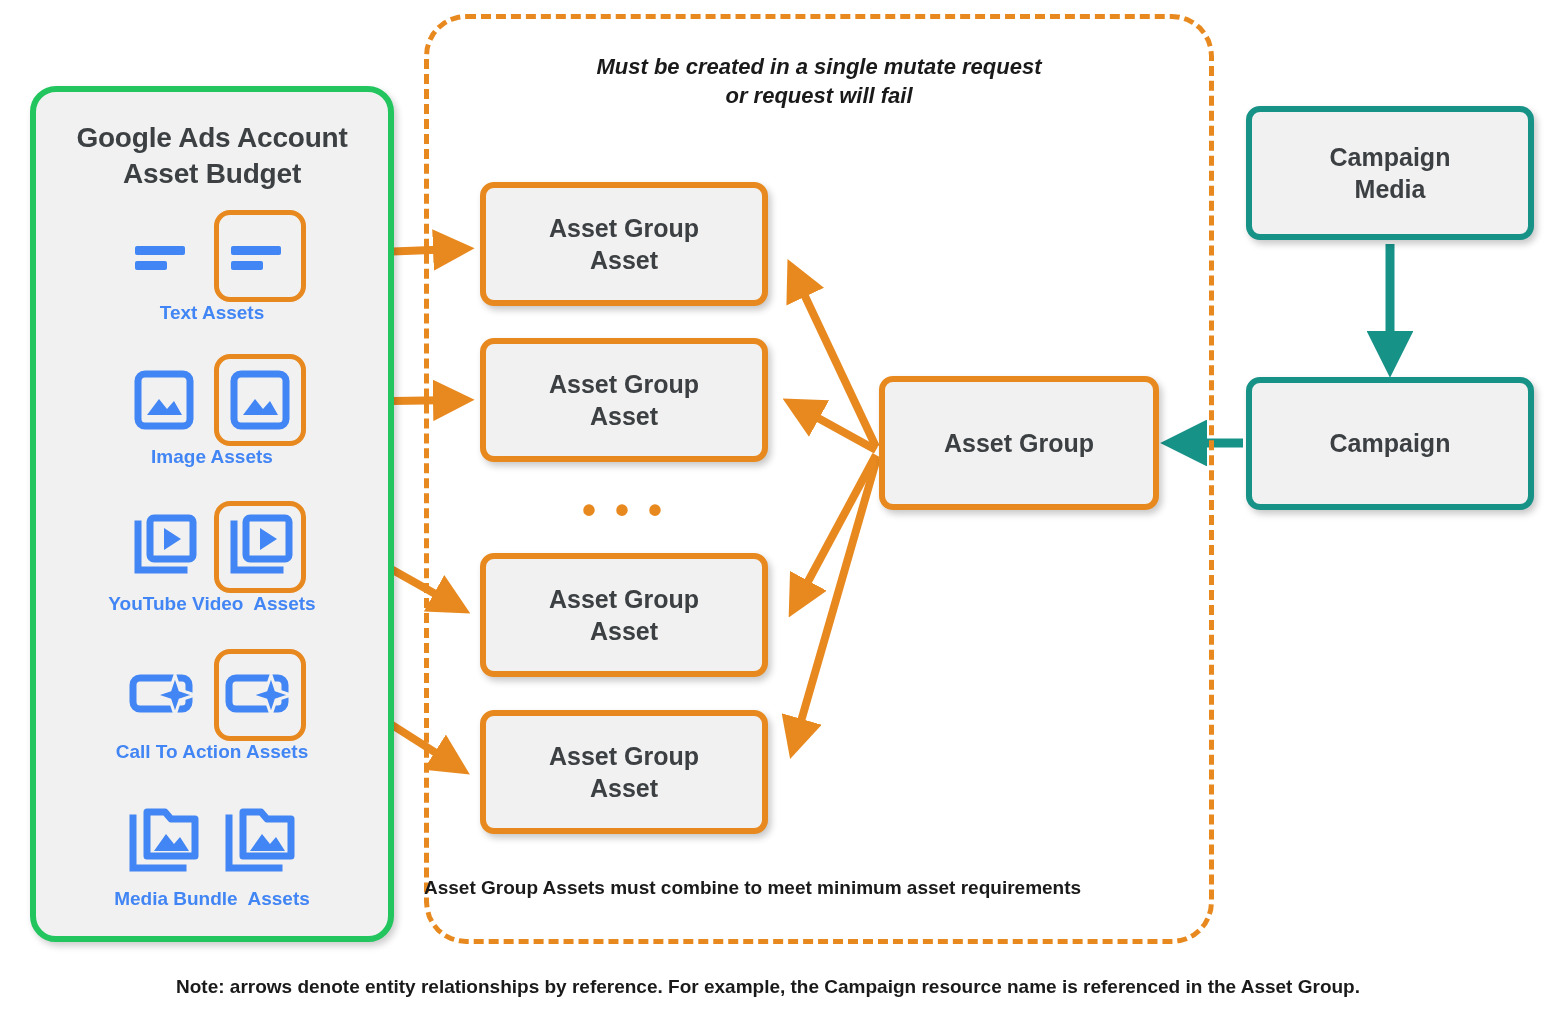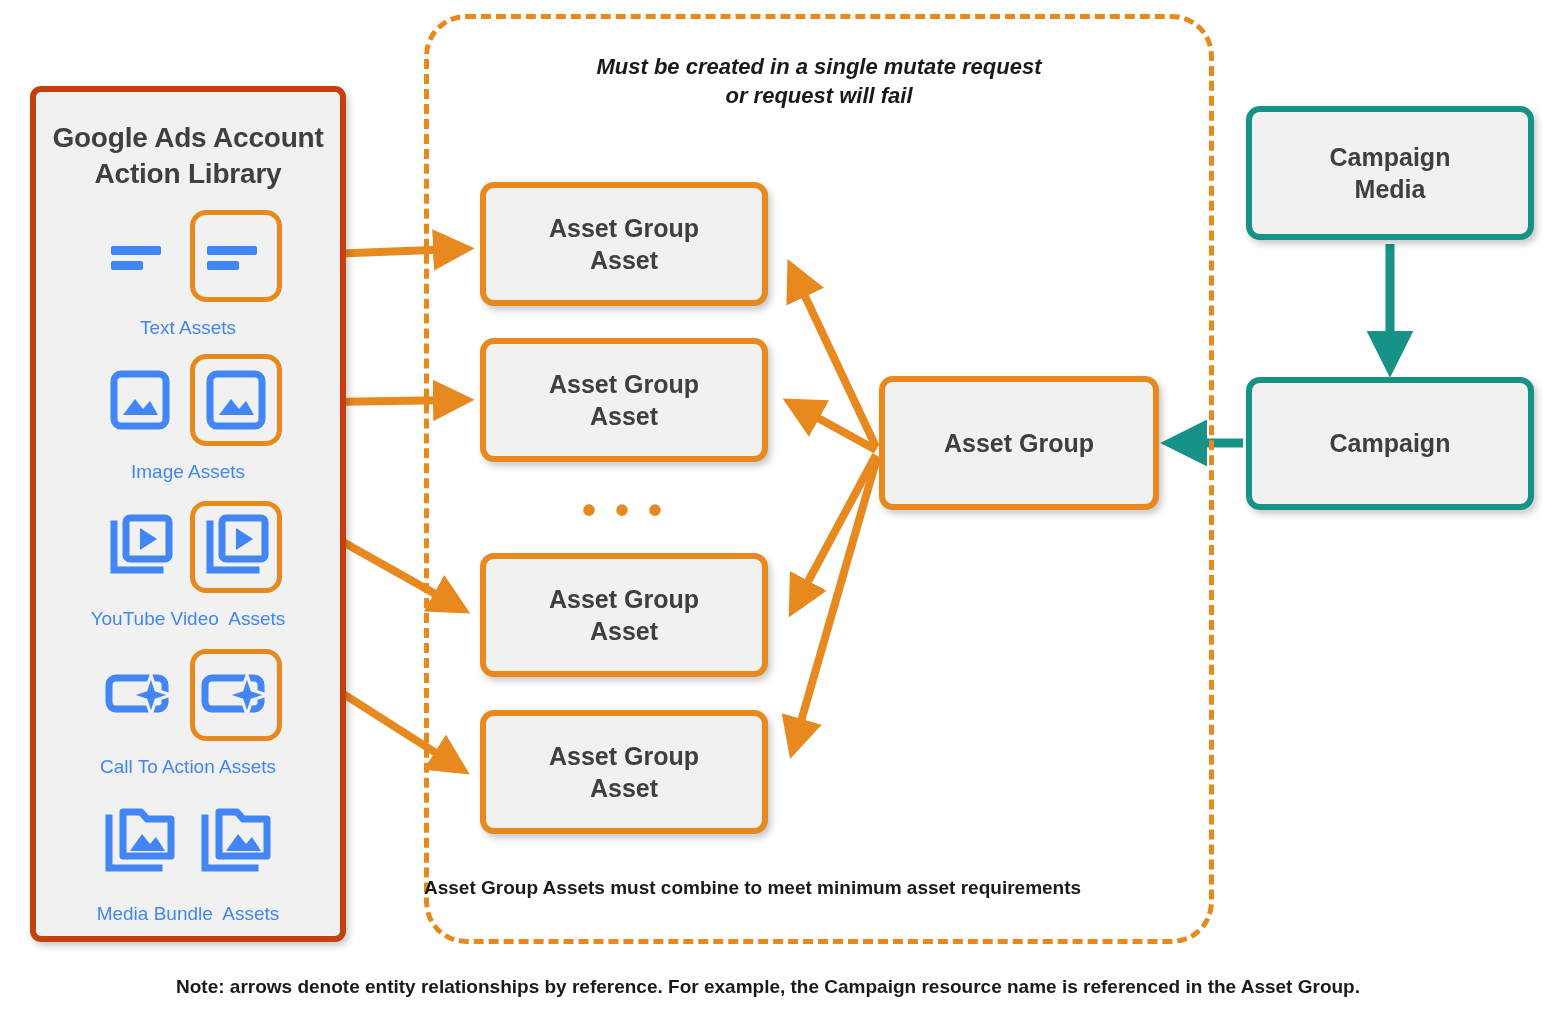--- a/index.html
+++ b/index.html
@@ -15,25 +15,25 @@
     width: 1552px;
     height: 1017px;
     background: #ffffff;
     overflow: hidden;
   }
   
   .asset-panel {
     position: absolute;
     left: 30px;
     top: 86px;
-    width: 316px;
+    width: 364px;
     height: 856px;
     background: #f1f1f1;
-    border: 6px solid #c2410c;
-    border-radius: 11px;
+    border: 6px solid #22c55e;
+    border-radius: 26px;
     box-sizing: border-box;
     box-shadow: 3px 4px 7px rgba(0,0,0,0.20);
   }
   .panel-title {
     position: absolute;
     left: 0;
     top: 28px;
     width: 100%;
     text-align: center;
     font-size: 28px;
@@ -62,23 +62,23 @@
     display: flex;
     align-items: center;
     justify-content: center;
     box-sizing: border-box;
   }
   .icon-boxed {
     border: 5px solid #E8891F;
     border-radius: 16px;
   }
   .asset-label {
-    margin-top: 15px;
+    margin-top: 0;
     font-size: 19px;
-    font-weight: normal;
+    font-weight: bold;
     color: #4285F4;
     white-space: pre;
   }
 
   
   .mutate-container {
     position: absolute;
     left: 424px;
     top: 14px;
     width: 790px;
@@ -224,21 +224,21 @@
     </g>
 
     <g>
       <path d="M1243,443 L1180,443" stroke="#179287" stroke-width="9" fill="none" marker-end="url(#arrow-teal)"></path>
     </g>
   </svg>
 
   <div class="asset-panel">
     <div class="panel-title">
       <div>Google Ads Account</div>
-      <div>Action Library</div>
+      <div>Asset Budget</div>
     </div>
 
     <div class="asset-row" style="top:118px">
       <div class="icon-pair">
         <span class="icon-plain">
           <svg width="62" height="40" viewBox="0 0 62 40" aria-hidden="true">
             <rect x="2" y="10" width="50" height="9" rx="2" fill="#4285F4"></rect>
             <rect x="2" y="25" width="32" height="9" rx="2" fill="#4285F4"></rect>
           </svg>
         </span>

